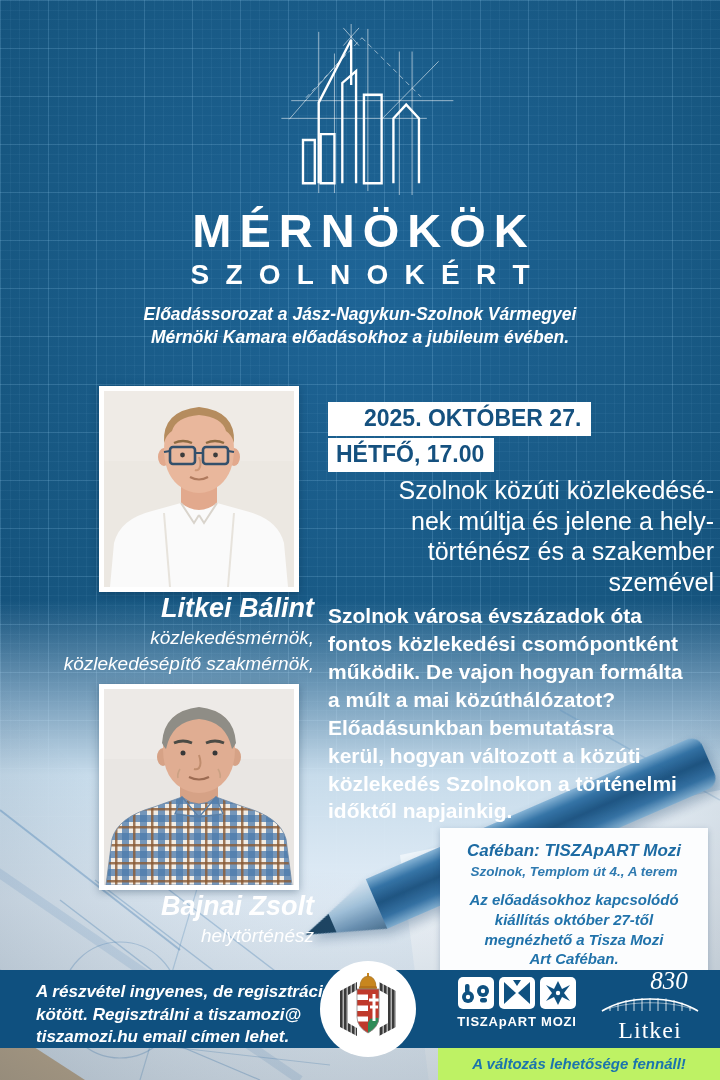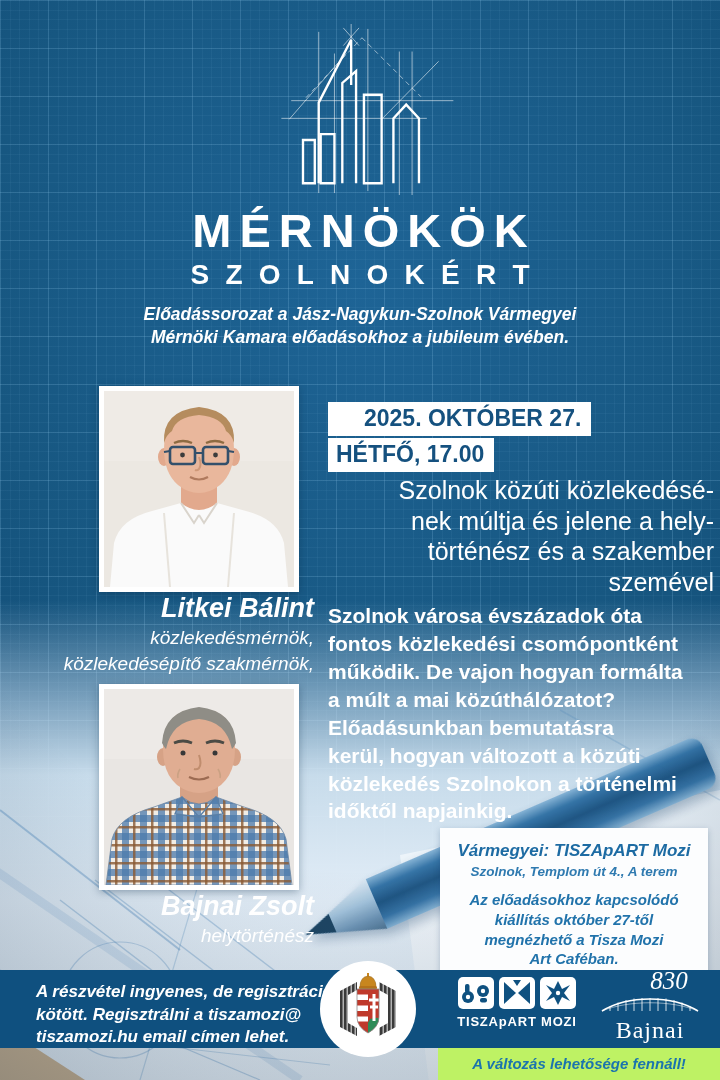--- a/index.html
+++ b/index.html
@@ -222,21 +222,21 @@
   <div class="event-desc">Szolnok városa évszázadok óta
 fontos közlekedési csomópontként
 működik. De vajon hogyan formálta
 a múlt a mai közúthálózatot?
 Előadásunkban bemutatásra
 kerül, hogyan változott a közúti
 közlekedés Szolnokon a történelmi
 időktől napjainkig.</div>
 
   <div class="venue-box">
-    <div class="venue-location">Vármegyei: TISZApART Mozi</div>
+    <div class="venue-location">Caféban: TISZApART Mozi</div>
     <div class="venue-address">Szolnok, Templom út 4., A terem</div>
     <div class="venue-note">Az előadásokhoz kapcsolódó
 kiállítás október 27-től
 megnézhető a Tisza Mozi
 Art Caféban.</div>
   </div>
 
   <div class="bottom-bar"></div>
   <div class="registration">A részvétel ingyenes, de regisztrációhoz
 kötött. Regisztrálni a tiszamozi@
@@ -307,20 +307,20 @@
           <line x1="36" y1="5.5" x2="36" y2="18"></line>
         <line x1="44" y1="5" x2="44" y2="18"></line>
           <line x1="52" y1="5" x2="52" y2="18"></line>
         <line x1="60" y1="5" x2="60" y2="18"></line>
           <line x1="68" y1="5.5" x2="68" y2="18"></line>
         <line x1="76" y1="7" x2="76" y2="18"></line>
           <line x1="84" y1="9.5" x2="84" y2="18"></line>
         <line x1="92" y1="13" x2="92" y2="18"></line>
       </g>
     </svg>
-    <div class="sz-name">Bajnai</div>
+    <div class="sz-name">Litkei</div>
   </div>
 
   <div class="tagline-strip">
     <div class="tagline">A változás lehetősége fennáll!</div>
   </div>
 
 </div>
 
 </body></html>

